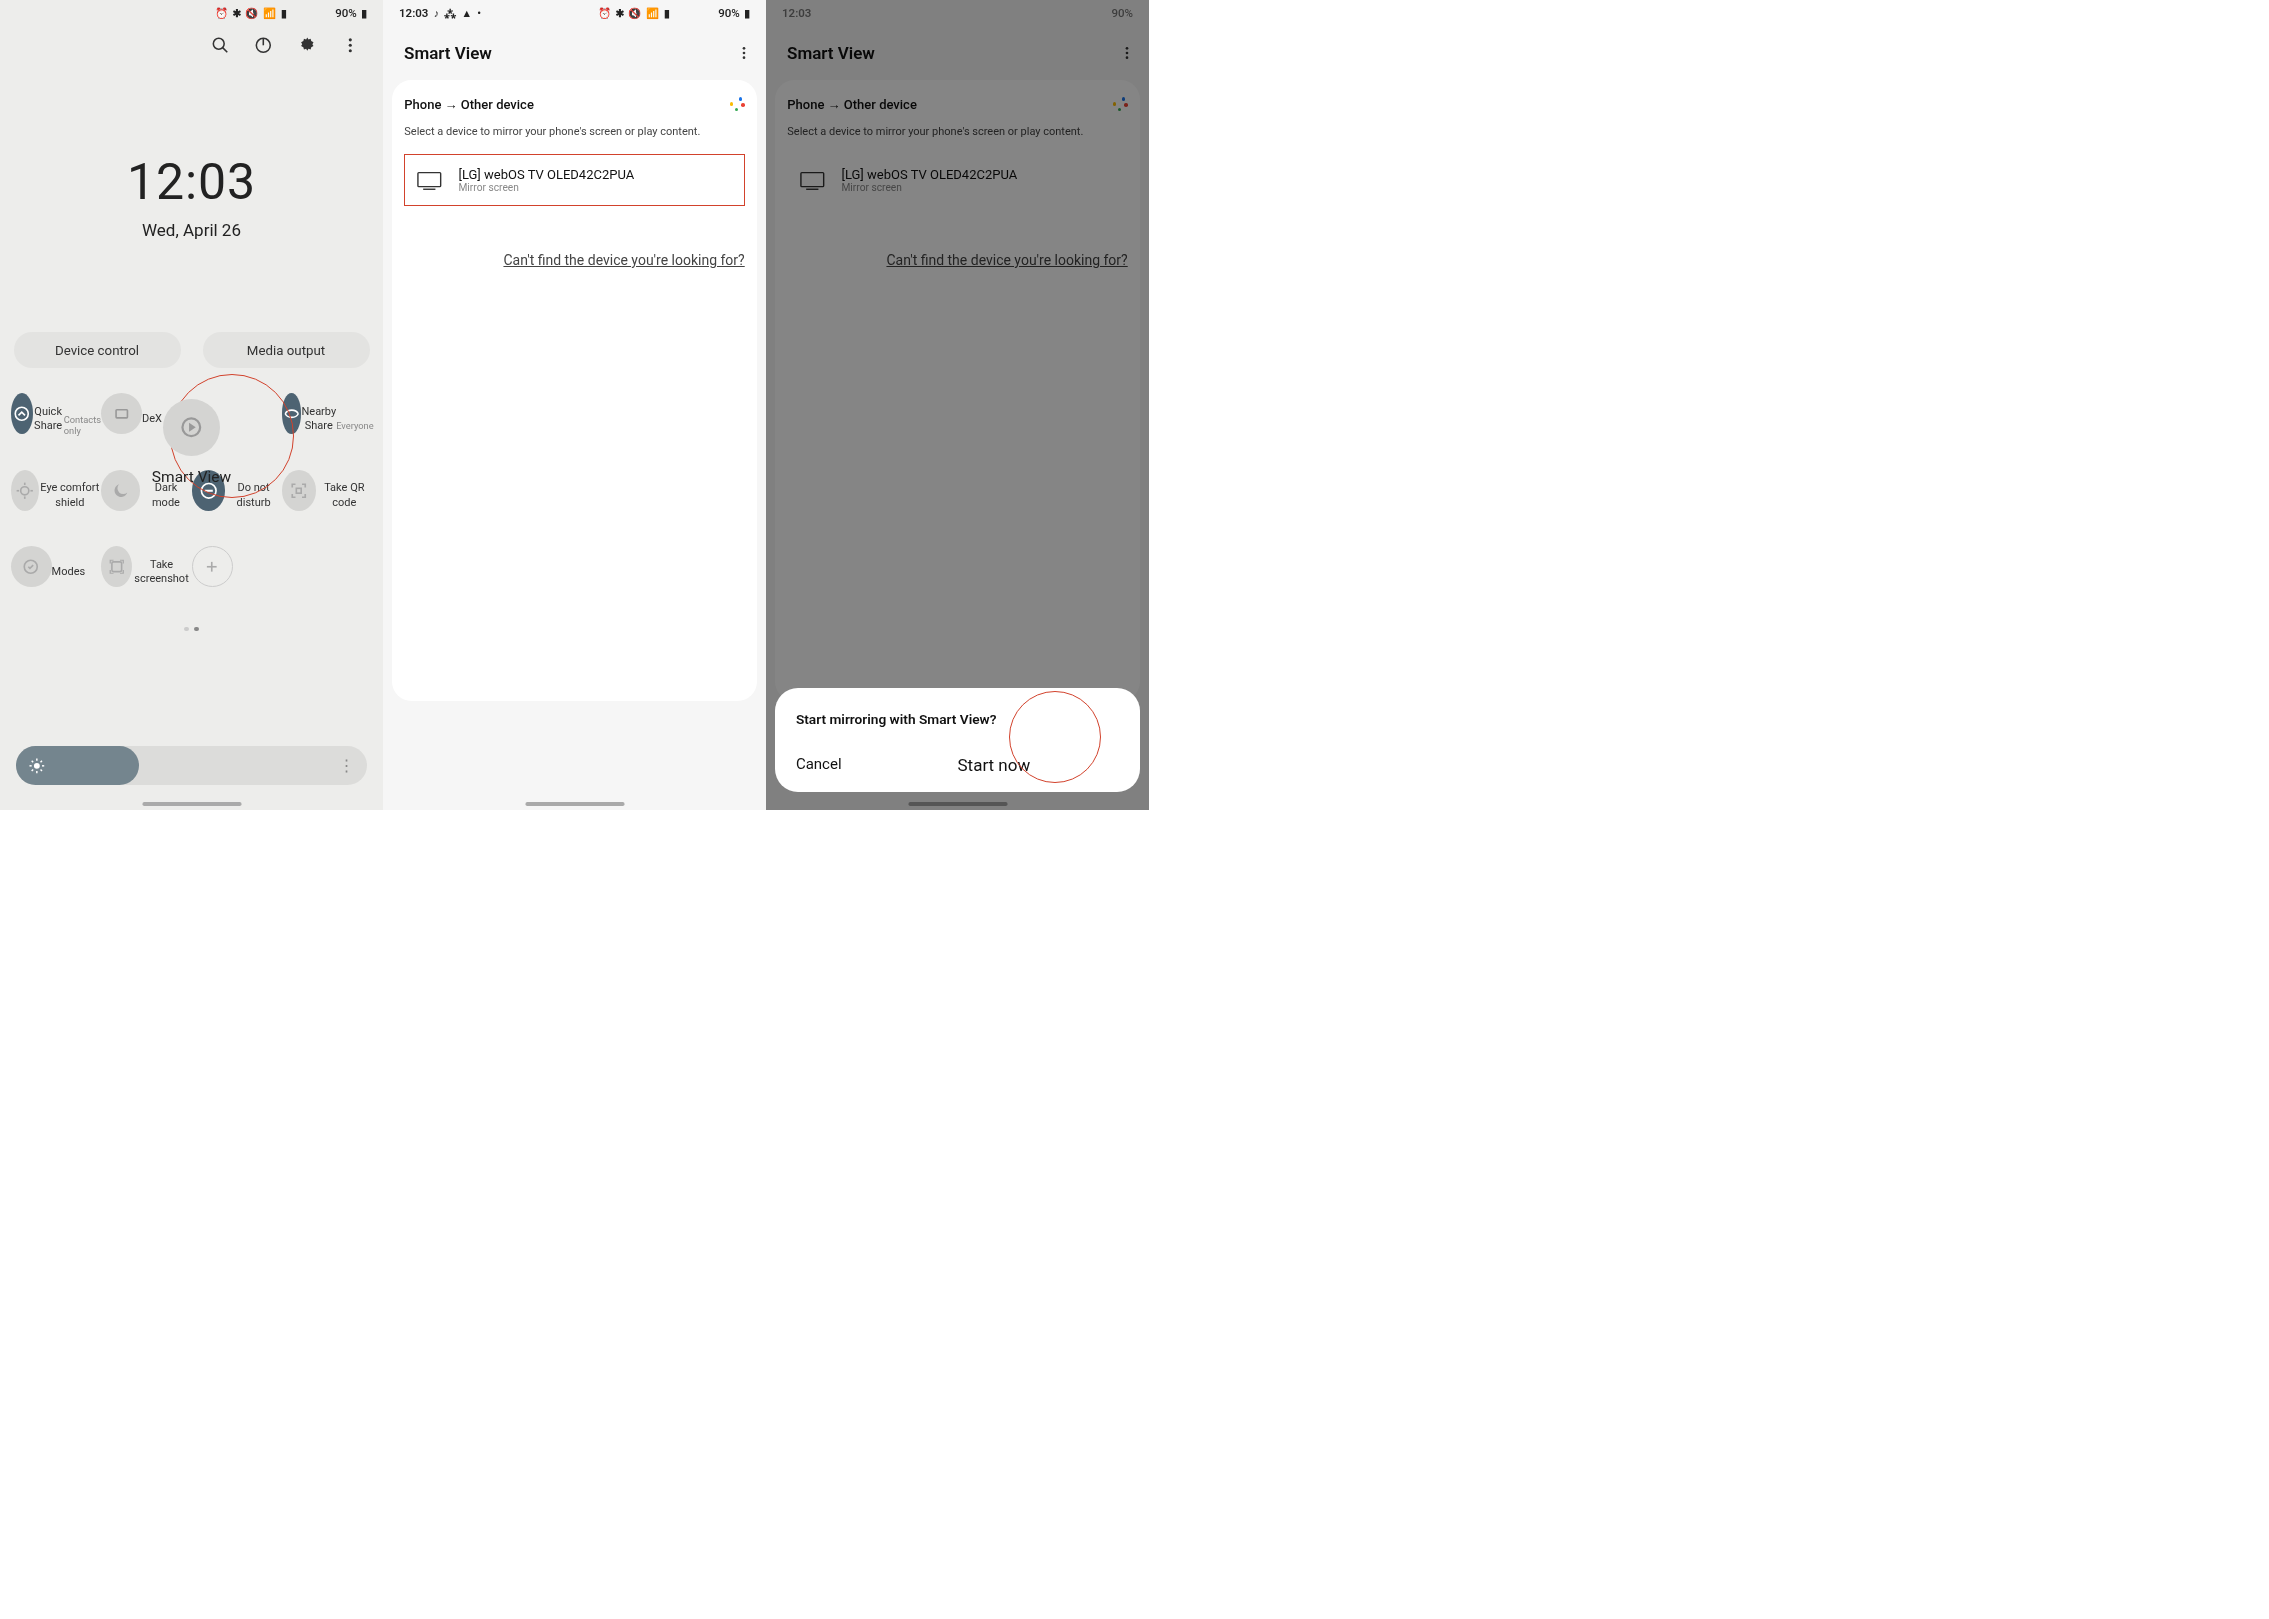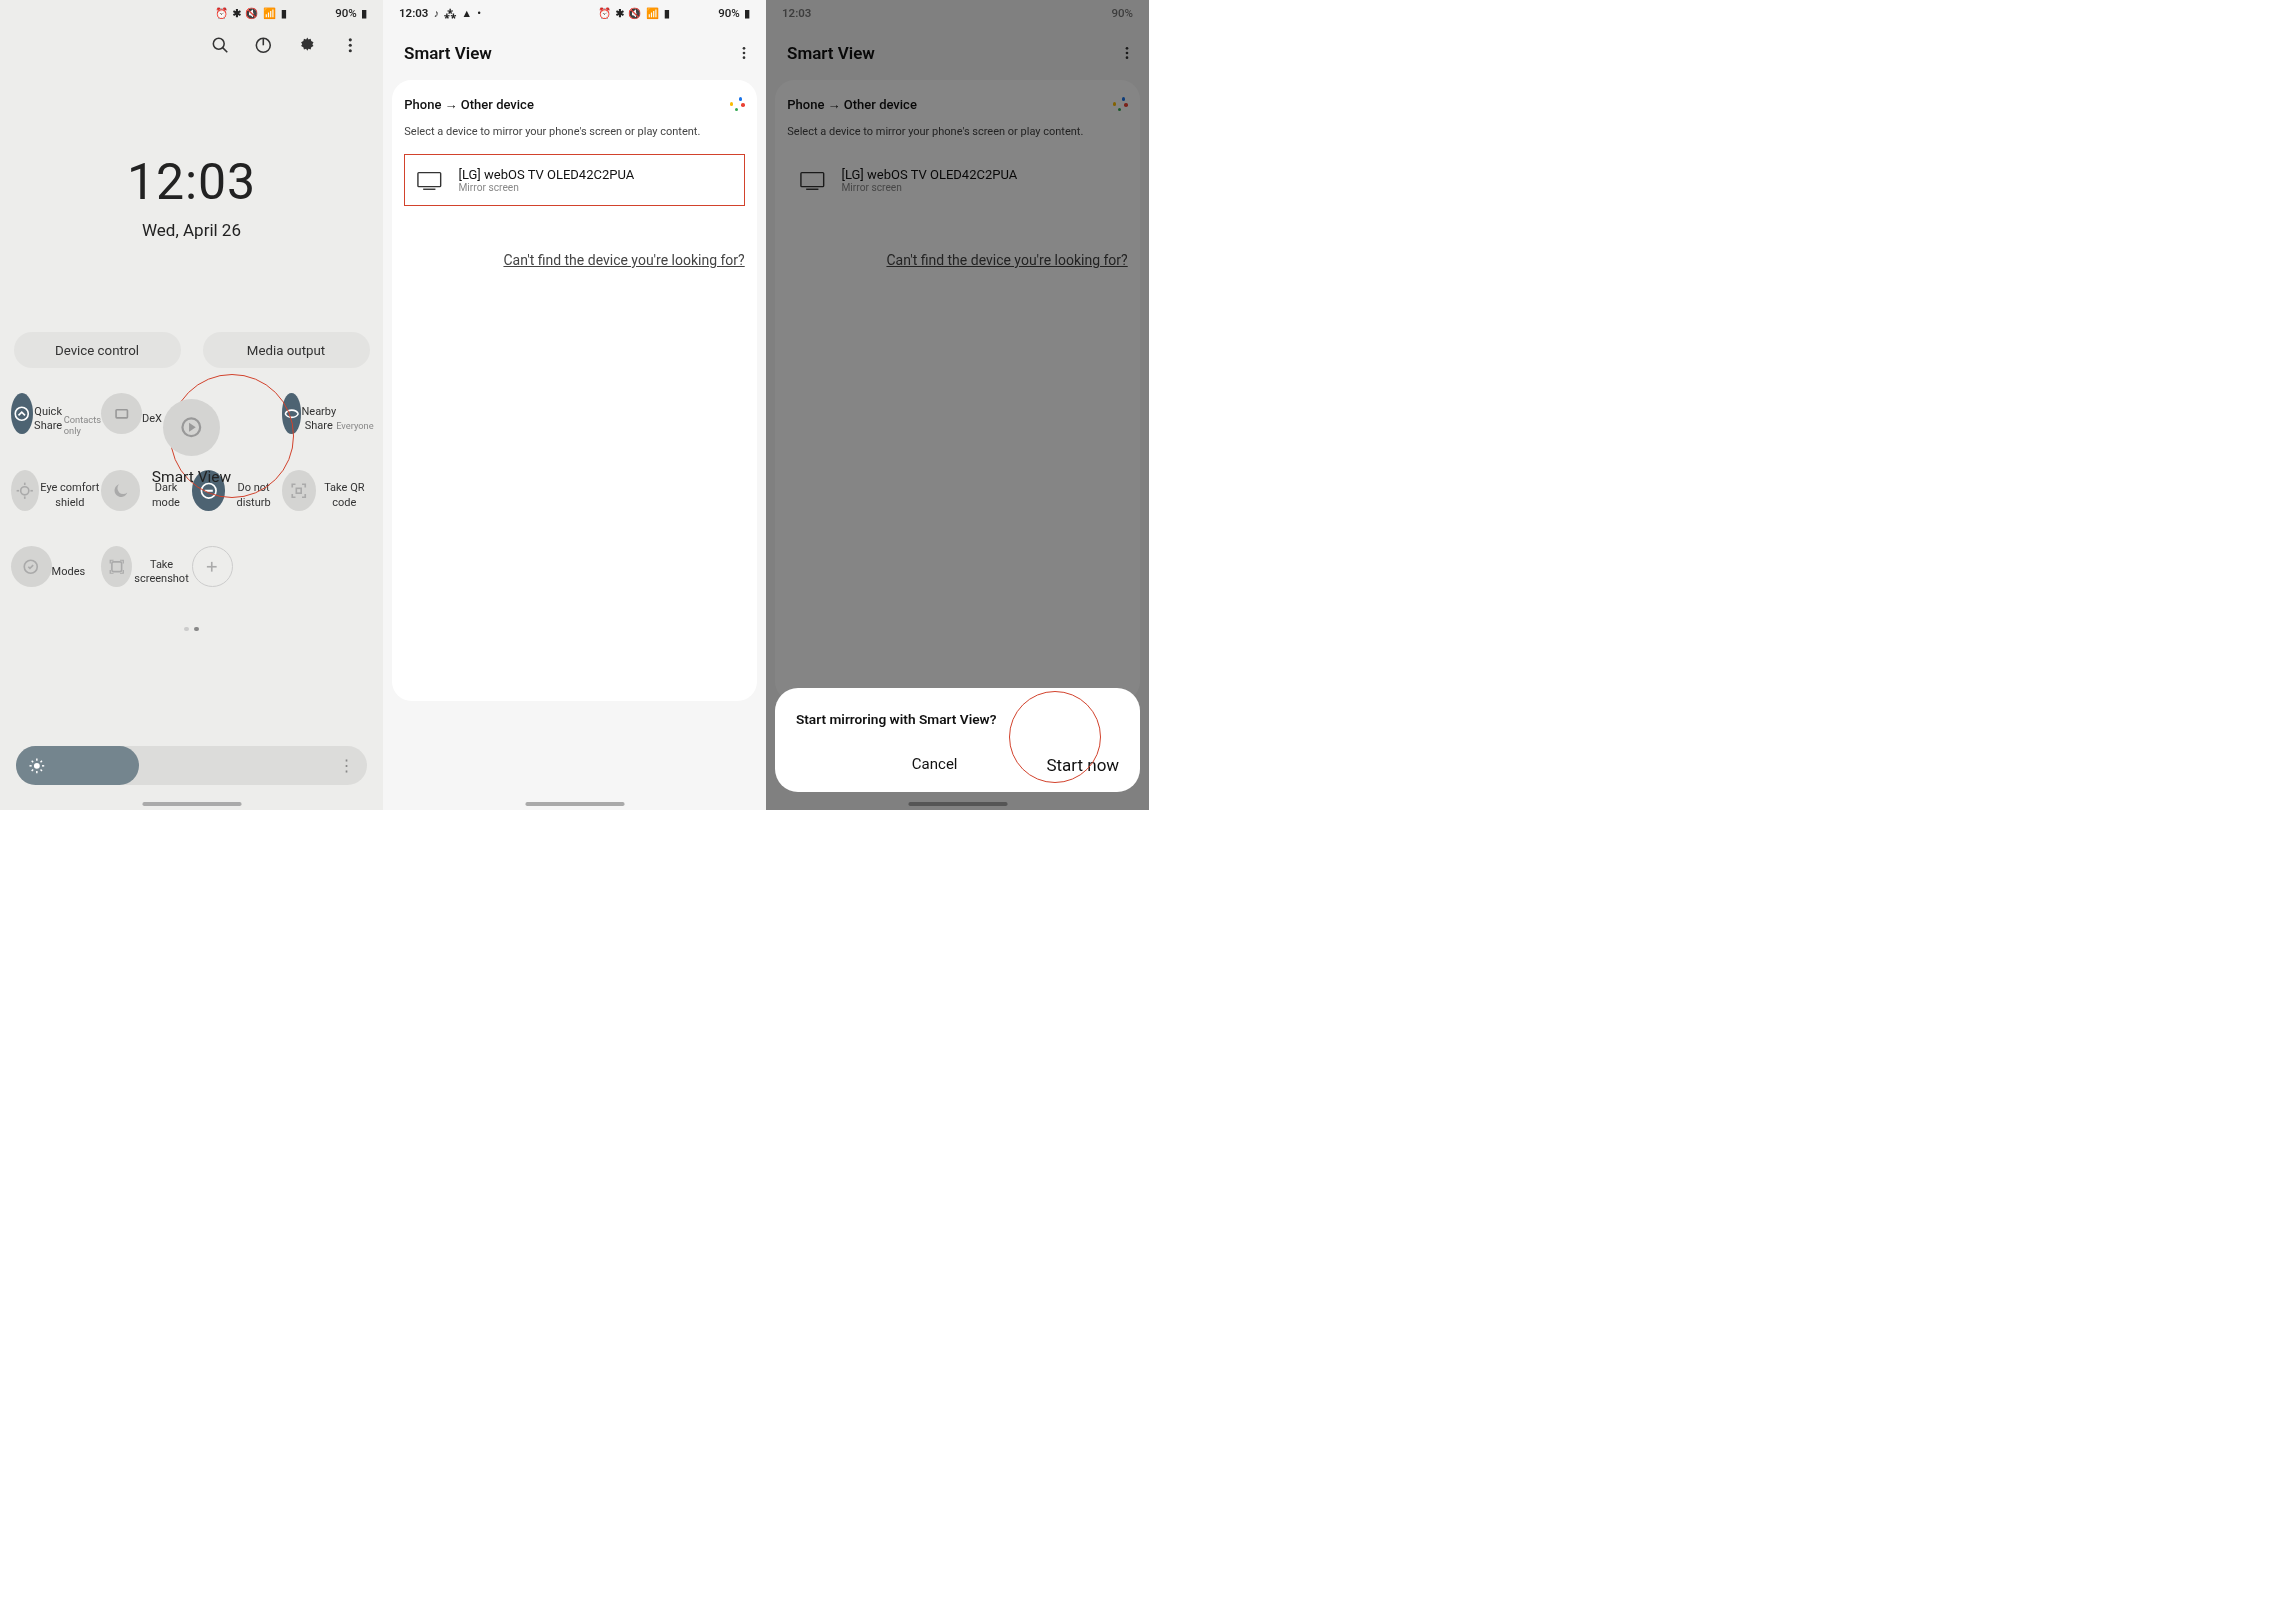--- a/index.html
+++ b/index.html
@@ -66,21 +66,21 @@
   .nofind { text-align:right; font-size:14px; color:#444; text-decoration:underline; margin-top:46px;}
   .bottomcard { position:absolute; bottom:19.5px; left:8.9px; right:8.9px; background:#fff; border-radius:19.5px; padding:19.5px 16px; font-size:13.3px;}
 
   
   .dim { position:absolute; inset:0; background:#f6f6f6; }
   .dimlayer { position:absolute; inset:0; background:rgba(0,0,0,0.48); }
   .modal { position:absolute; bottom:17.7px; left:8.9px; right:8.9px; background:#fff; border-radius:23px; padding:23px 21px 17.7px 21px;}
   .modal .mtitle { font-size:13.7px; font-weight:600; color:#111; margin-bottom:16px;}
   .modal .mbody { font-size:11px; color:#555; line-height:1.45;}
   .modal .mbuttons { display:flex; margin-top:28px;}
-  .modal .mbtn { flex:1; text-align:right; font-size:15px; color:#111;}
+  .modal .mbtn { flex:1; text-align:left; font-size:15px; color:#111;}
   .modal .mbtn.primary { font-size:17px;}
   .circle3 { position:absolute; width:92px; height:92px; border:1.3px solid #d2422c; border-radius:50%; right:39px; bottom:8.9px; pointer-events:none;}
 </style>
 </head>
 <body>
 
 <div class="shot shot1">
   <div class="statusbar">
     <div class="left"></div>
     <div class="right">

